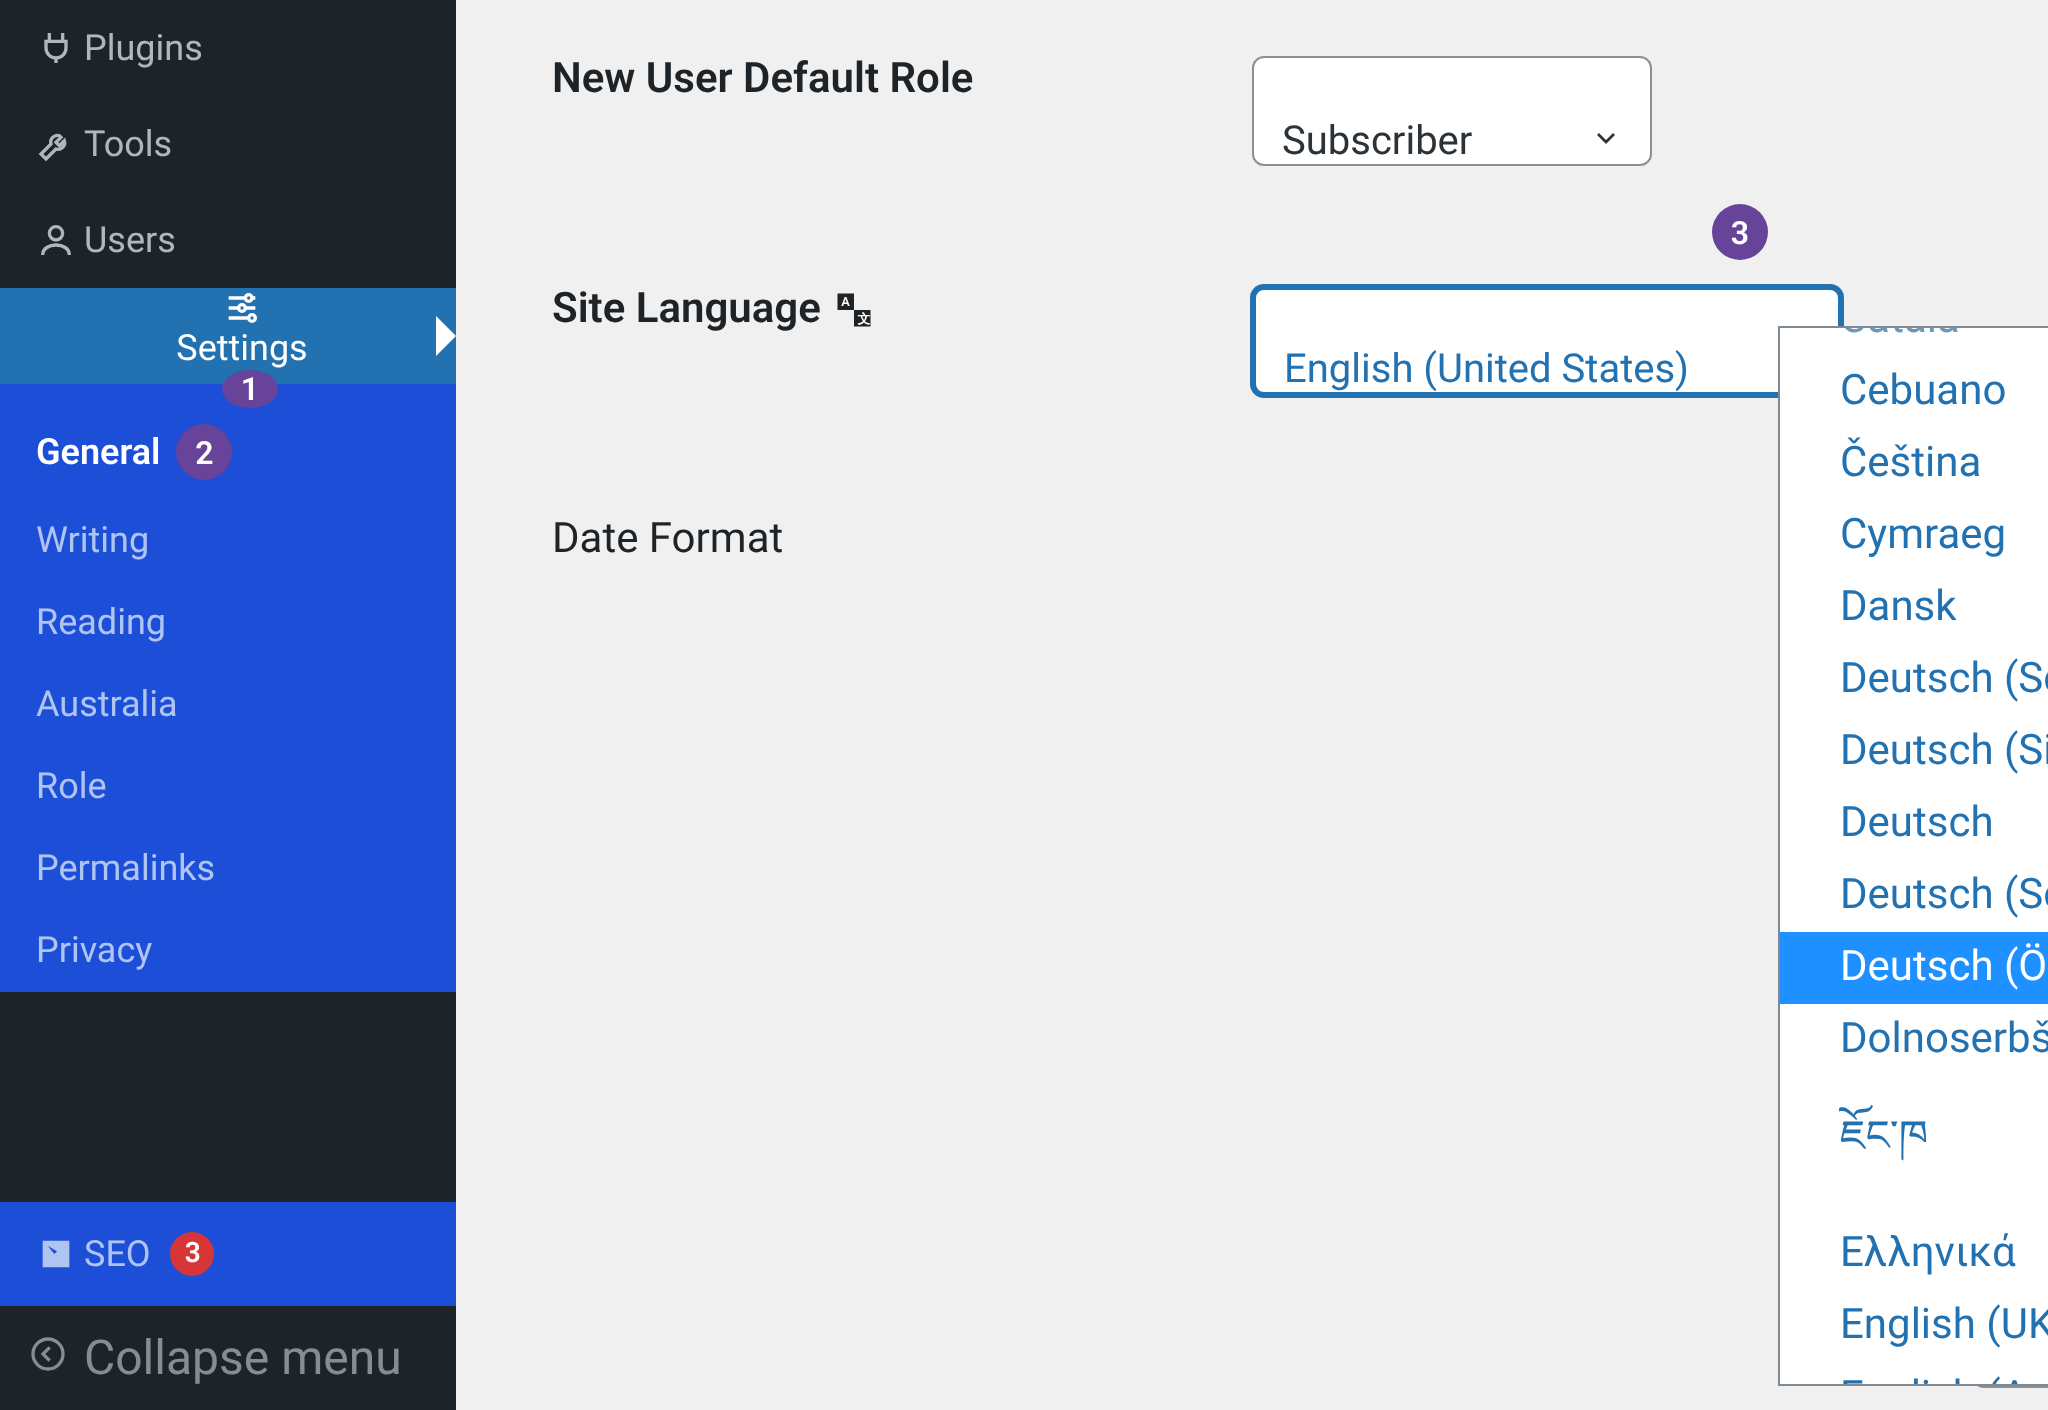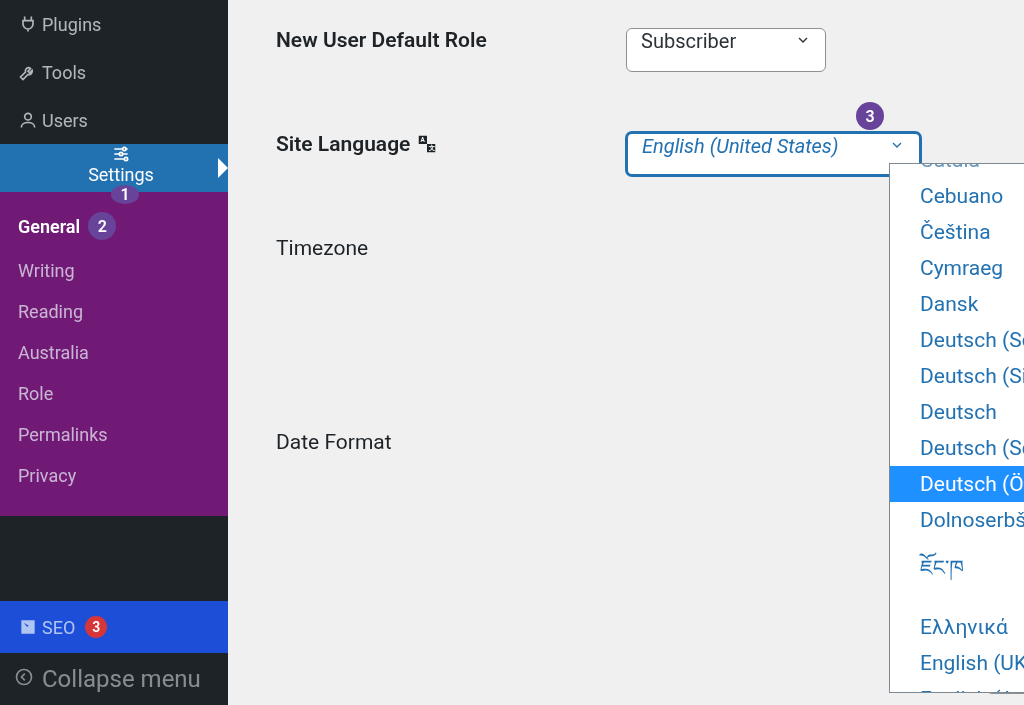--- a/index.html
+++ b/index.html
@@ -6,38 +6,38 @@
   html,body { width:1024px; height:705px; overflow:hidden; background:#f0f0f1; color:#1d2327; }
   .root { display:flex; height:100%; }
 
   
   .sidebar { width:228px; background:#1d2327; color:#fff; display:flex; flex-direction:column; }
   .nav-item { display:flex; align-items:center; height:48px; padding-left:14px; color:rgba(240,246,252,.7); cursor:pointer; position:relative; font-size:18px; }
   .nav-item .icn { width:28px; display:inline-flex; justify-content:center; align-items:center; }
   .nav-item.active { background:#2271b1; color:#fff;flex-direction:column; }
   .nav-item.active::after { content:""; position:absolute; right:-10px; top:50%; transform:translateY(-50%); border:10px solid transparent; border-left-color:#fff; }
   .nav-item .bubble { margin-left:8px; }
-  .sub-items { background:#701a75; padding:10px 0 20px; }
+  .sub-items { background:#1d4ed8; padding:10px 0 0; }
   .sub-item { padding:10px 0 10px 18px; color:rgba(240,246,252,.7); font-size:18px; cursor:pointer; display:flex; align-items:center; }
   .sub-item.active { color:#fff; font-weight:600; }
   .sub-item .bubble { margin-left:8px; }
   .spacer { flex:1; }
   .seo { display:flex; align-items:center; height:52px; padding-left:14px; color:rgba(240,246,252,.7); font-size:18px; cursor:pointer; background:#1d4ed8; }
   .seo .icn { width:28px; display:inline-flex; justify-content:center; align-items:center; }
   .seo .bubble { margin-left:10px; }
   .collapse { display:flex; align-items:center; height:52px; padding-left:14px; color:rgba(240,246,252,.5); font-size:24px; cursor:pointer; }
   .collapse .icn { width:28px; }
 
   
   .main { flex:1; padding:28px 0 0 48px; position:relative; font-size:21px; }
   .row { display:flex; align-items:flex-start; margin-bottom:60px; }
   .row .label { width:350px; font-weight:600; display:flex; align-items:center; }
   .row .label.tz,.row .label.df { font-weight:400; }
-  .select-box { display:flex; align-items:flex-start; border:1px solid #8c8f94; border-radius:6px; height:44px; padding:0 14px; min-width:200px; background:#fff; color:#2c3338; font-size:20px; position:relative; }
-  .select-box.focused { border:2px solid #2271b1; box-shadow:0 0 0 1px #2271b1; color:#2271b1;font-style:italic; }
+  .select-box { display:flex; align-items:flex-end; border:1px solid #8c8f94; border-radius:6px; height:55px; padding:0 14px; min-width:200px; background:#fff; color:#2c3338; font-size:20px; position:relative; }
+  .select-box.focused { border:2px solid #2271b1; box-shadow:0 0 0 1px #2271b1; color:#2271b1; }
   .select-box .chev { margin-left:auto; }
 
   
   .dropdown { position:absolute; left:661px; top:163px; width:293px; background:#fff; border:1px solid #7e8993; max-height:530px; overflow:hidden; z-index:20; }
   .dropdown .opt { padding:6px 0 6px 30px; color:#2271b1; font-size:21px; cursor:pointer; white-space:nowrap; }
   .dropdown .opt.first { margin-top:-22px; color:#6b97b8; }
   .dropdown .opt.last { margin-bottom:-20px; }
   .dropdown .opt.hover { background:#1e90ff; color:#fff; }
 
   
@@ -166,23 +166,20 @@
       <div class="select-box focused" style="width:295px;">
         <span>English (United States)</span>
         <span class="chev">
           <svg viewBox="0 0 24 24" fill="none" stroke="#2271b1" stroke-width="2">
               <path d="M6 9l6 6 6-6"></path>
             </svg>
         </span>
       </div>
     </div>
 
-    <div class="row" style="margin-bottom:170px;">
-      <div class="label tz">Timezone</div>
-    </div>
 
     <div class="row">
       <div class="label df">Date Format</div>
     </div>
 
     <span class="bubble purple anno3">3</span>
 
     <div class="dropdown" id="lang-dd">
 
     <div class="opt first">Català</div>

